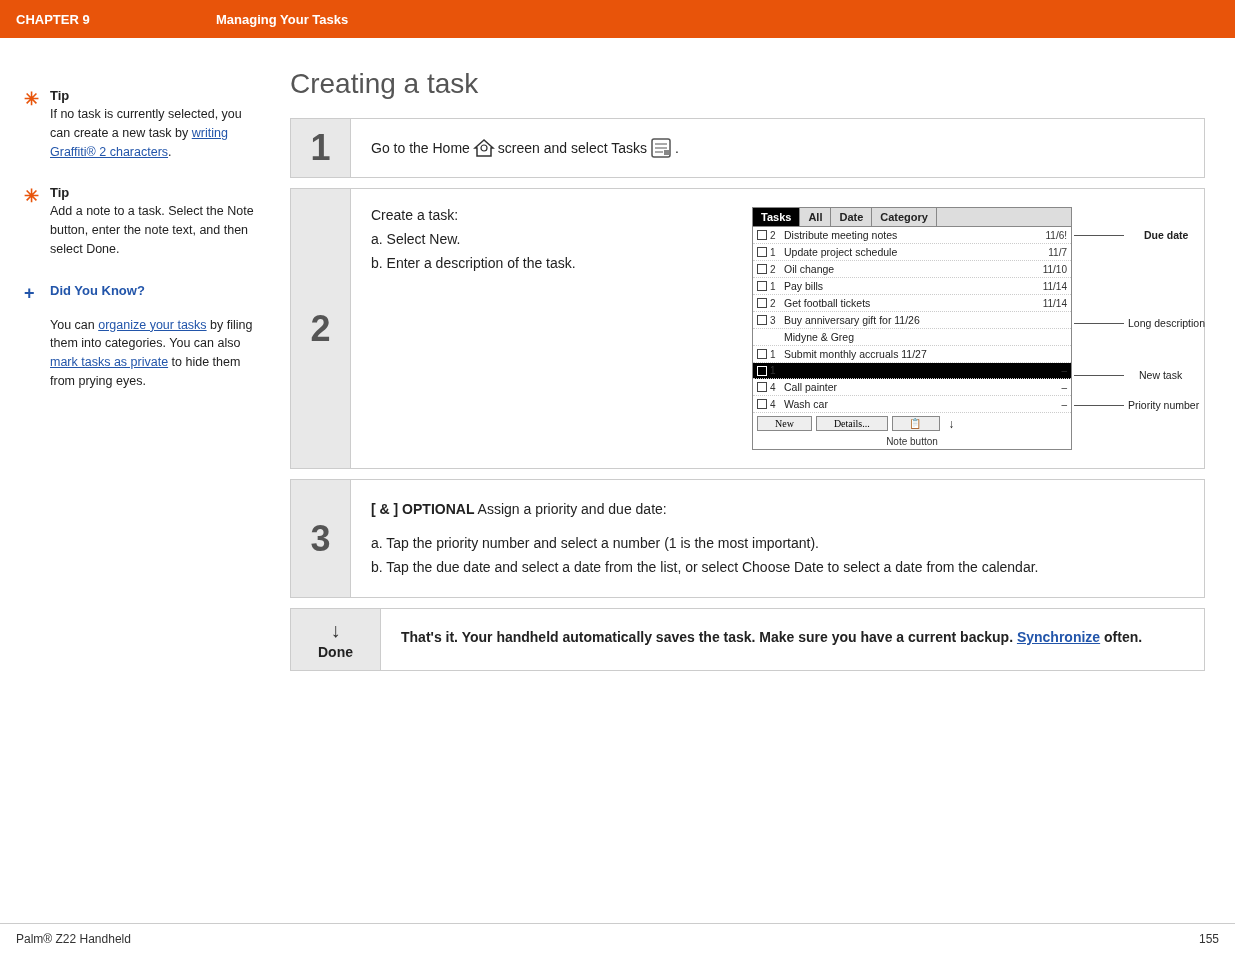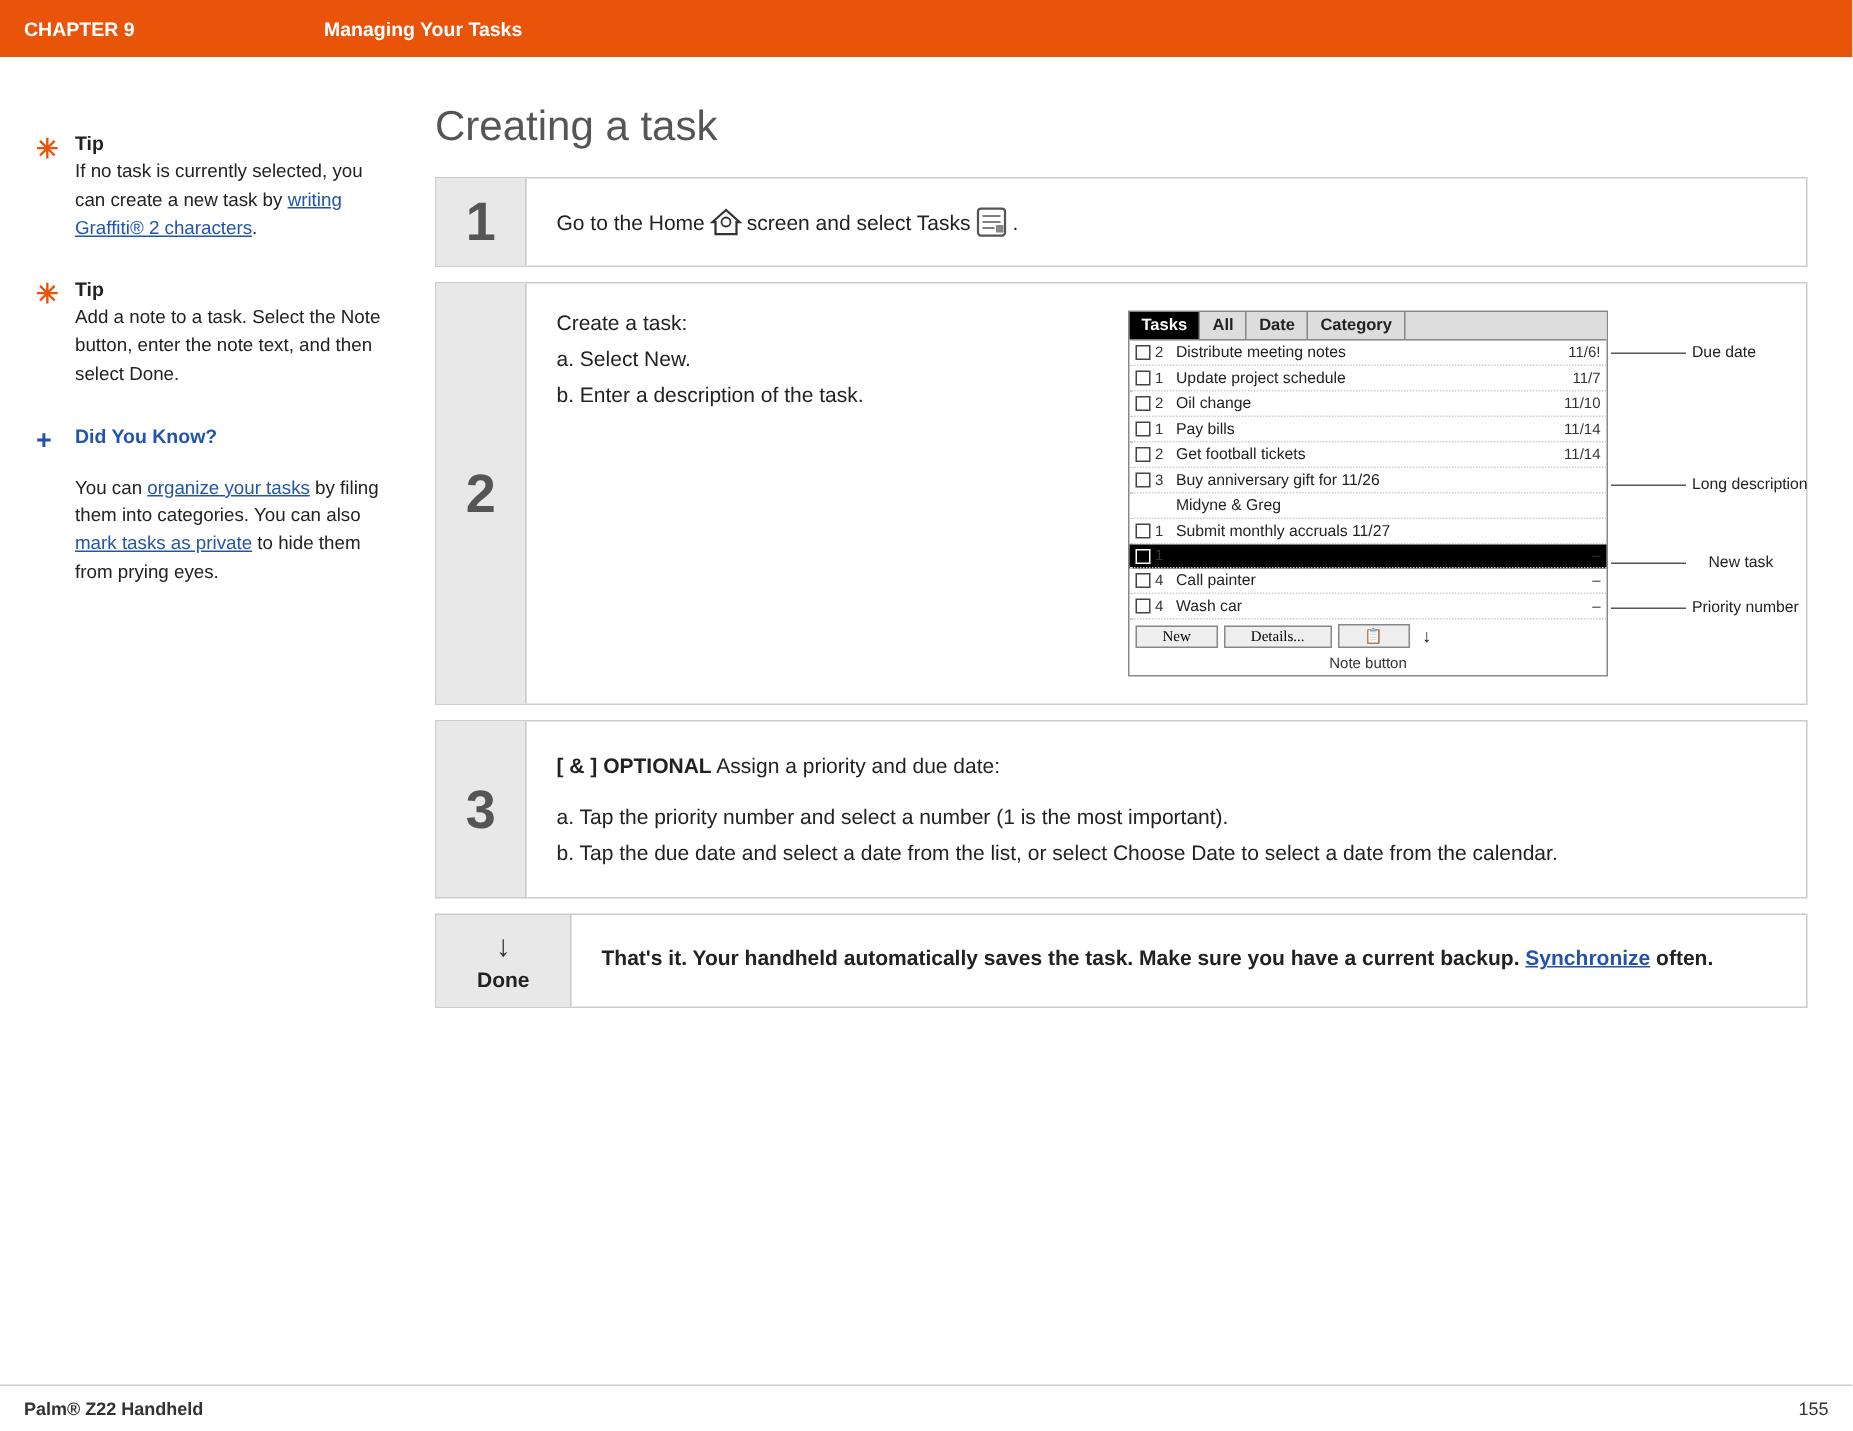--- a/index.html
+++ b/index.html
@@ -291,21 +291,20 @@
       right: 0;
       padding: 8px 16px;
       display: flex;
       justify-content: space-between;
       align-items: center;
       border-top: 1px solid #ccc;
     }
     .footer-brand {
       font-size: 12px;
       color: #333;
-      font-weight: bold;
     }
     .footer-page {
       font-size: 12px;
       color: #333;
     }
 
     
     .home-svg { vertical-align: middle; margin: 0 3px; }
     .tasks-svg { vertical-align: middle; margin: 0 3px; }
   </style>
@@ -473,21 +472,21 @@
                   <button class="tasks-btn">📋</button>
                   <span style="font-size:12px;margin-left:4px;">↓</span>
                 </div>
                 <div style="text-align:center;font-size:10px;padding:2px 0;color:#333;">Note button</div>
               </div>
 
               <div style="position:relative;width:110px;margin-left:2px;">
 
                 <div style="position:absolute;top:22px;left:0;display:flex;align-items:center;white-space:nowrap;font-size:10.5px;">
                   <div style="width:50px;height:1px;background:#555;"></div>
-                  <span style="margin-left:4px;">Due date</span>
+                  <span style="margin-left:20px;font-weight:bold;">Due date</span>
                 </div>
 
                 <div style="position:absolute;top:110px;left:0;display:flex;align-items:center;white-space:nowrap;font-size:10.5px;">
                   <div style="width:50px;height:1px;background:#555;"></div>
                   <span style="margin-left:4px;">Long description</span>
                 </div>
 
                 <div style="position:absolute;top:162px;left:0;display:flex;align-items:center;white-space:nowrap;font-size:10.5px;">
                   <div style="width:50px;height:1px;background:#555;"></div>
                   <span style="margin-left:15px;">New task</span>

